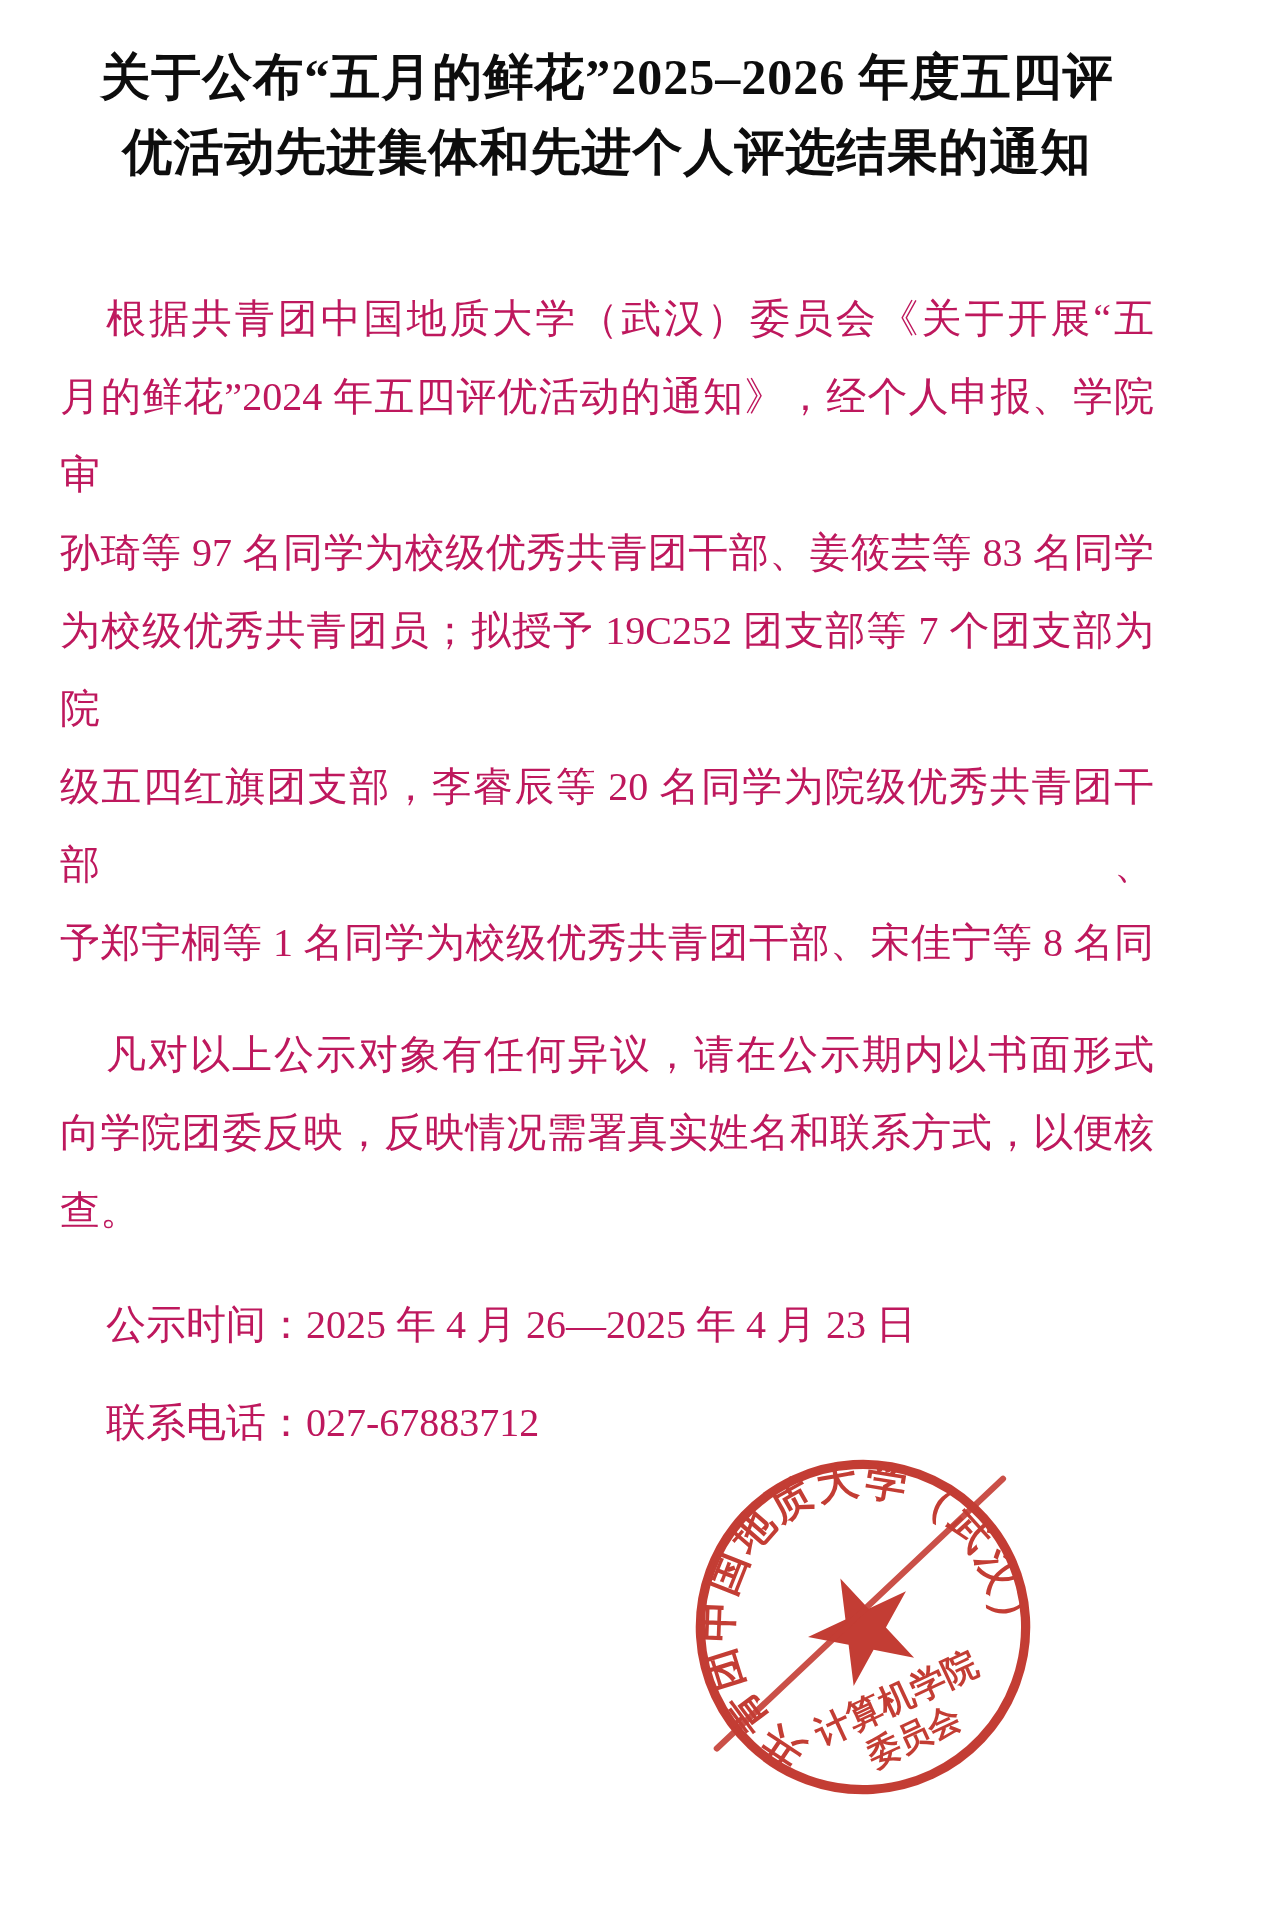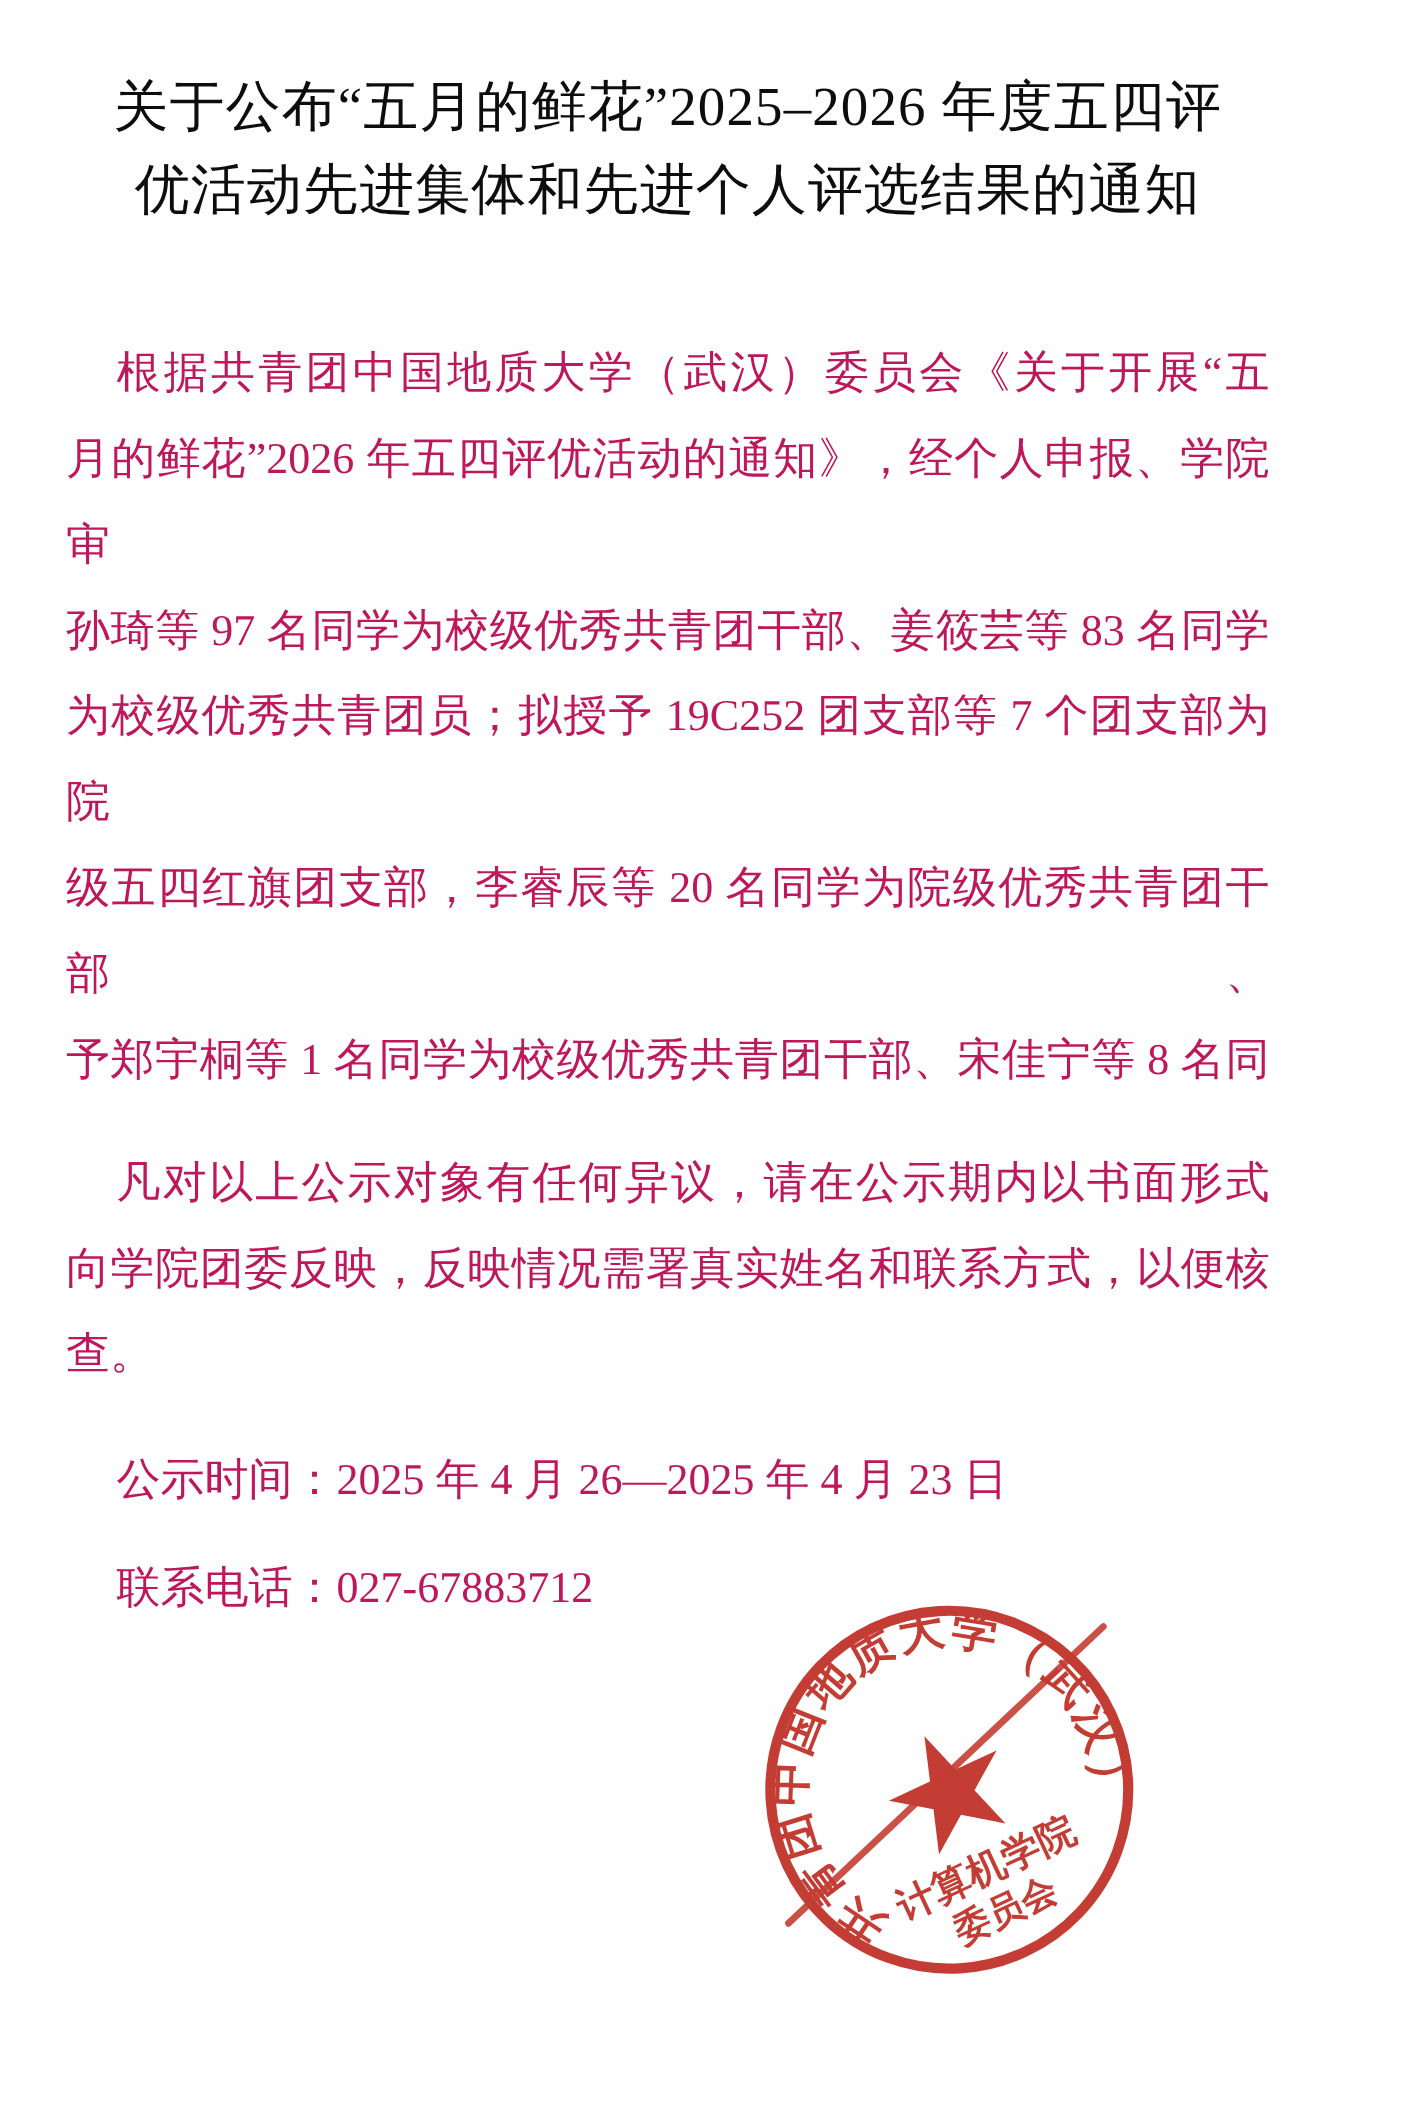--- a/index.html
+++ b/index.html
@@ -8,23 +8,23 @@
     width: 1274px;
     height: 1913px;
     margin: 0 auto;
     background: #ffffff;
     color: #141414;
     font-family: "Liberation Serif", "DejaVu Serif", serif;
     overflow: hidden;
   }
   .content { padding: 0 120px 0 60px; }
   .title {
-    padding-top: 60px;
+    padding-top: 40px;
     font-size: 50px;
-    font-weight: normal;
+    font-weight: bold;
     line-height: 1.5;
     letter-spacing: 1px;
     color: #0d0d0d;
   }
   .title .line { text-align: center; }
   .body-text {
     font-size: 40px;
     line-height: 78px;
     color: #be185d;
   }
@@ -54,21 +54,21 @@
 <div class="page">
   <div class="content">
 
     <div class="title">
         <div class="line">关于公布“五月的鲜花”2025–2026 年度五四评</div>
         <div class="line">优活动先进集体和先进个人评选结果的通知</div>
       </div>
 
     <div class="body-text para para-1">
         <div class="line indent just">根据共青团中国地质大学（武汉）委员会《关于开展“五</div>
-        <div class="line just">月的鲜花”2026 年五四评优活动的通知》，经个人申报、学院审</div>
+        <div class="line just">月的鲜花”2024 年五四评优活动的通知》，经个人申报、学院审</div>
         <div class="line just">孙琦等 97 名同学为校级优秀共青团干部、姜筱芸等 83 名同学</div>
         <div class="line just">为校级优秀共青团员；拟授予 19C252 团支部等 7 个团支部为院</div>
         <div class="line just">级五四红旗团支部，李睿辰等 20 名同学为院级优秀共青团干部、</div>
         <div class="line just">予郑宇桐等 1 名同学为校级优秀共青团干部、宋佳宁等 8 名同</div>
       </div>
 
     <div class="body-text para para-2">
         <div class="line indent just">凡对以上公示对象有任何异议，请在公示期内以书面形式</div>
         <div class="line just">向学院团委反映，反映情况需署真实姓名和联系方式，以便核</div>
         <div class="line">查。</div>

